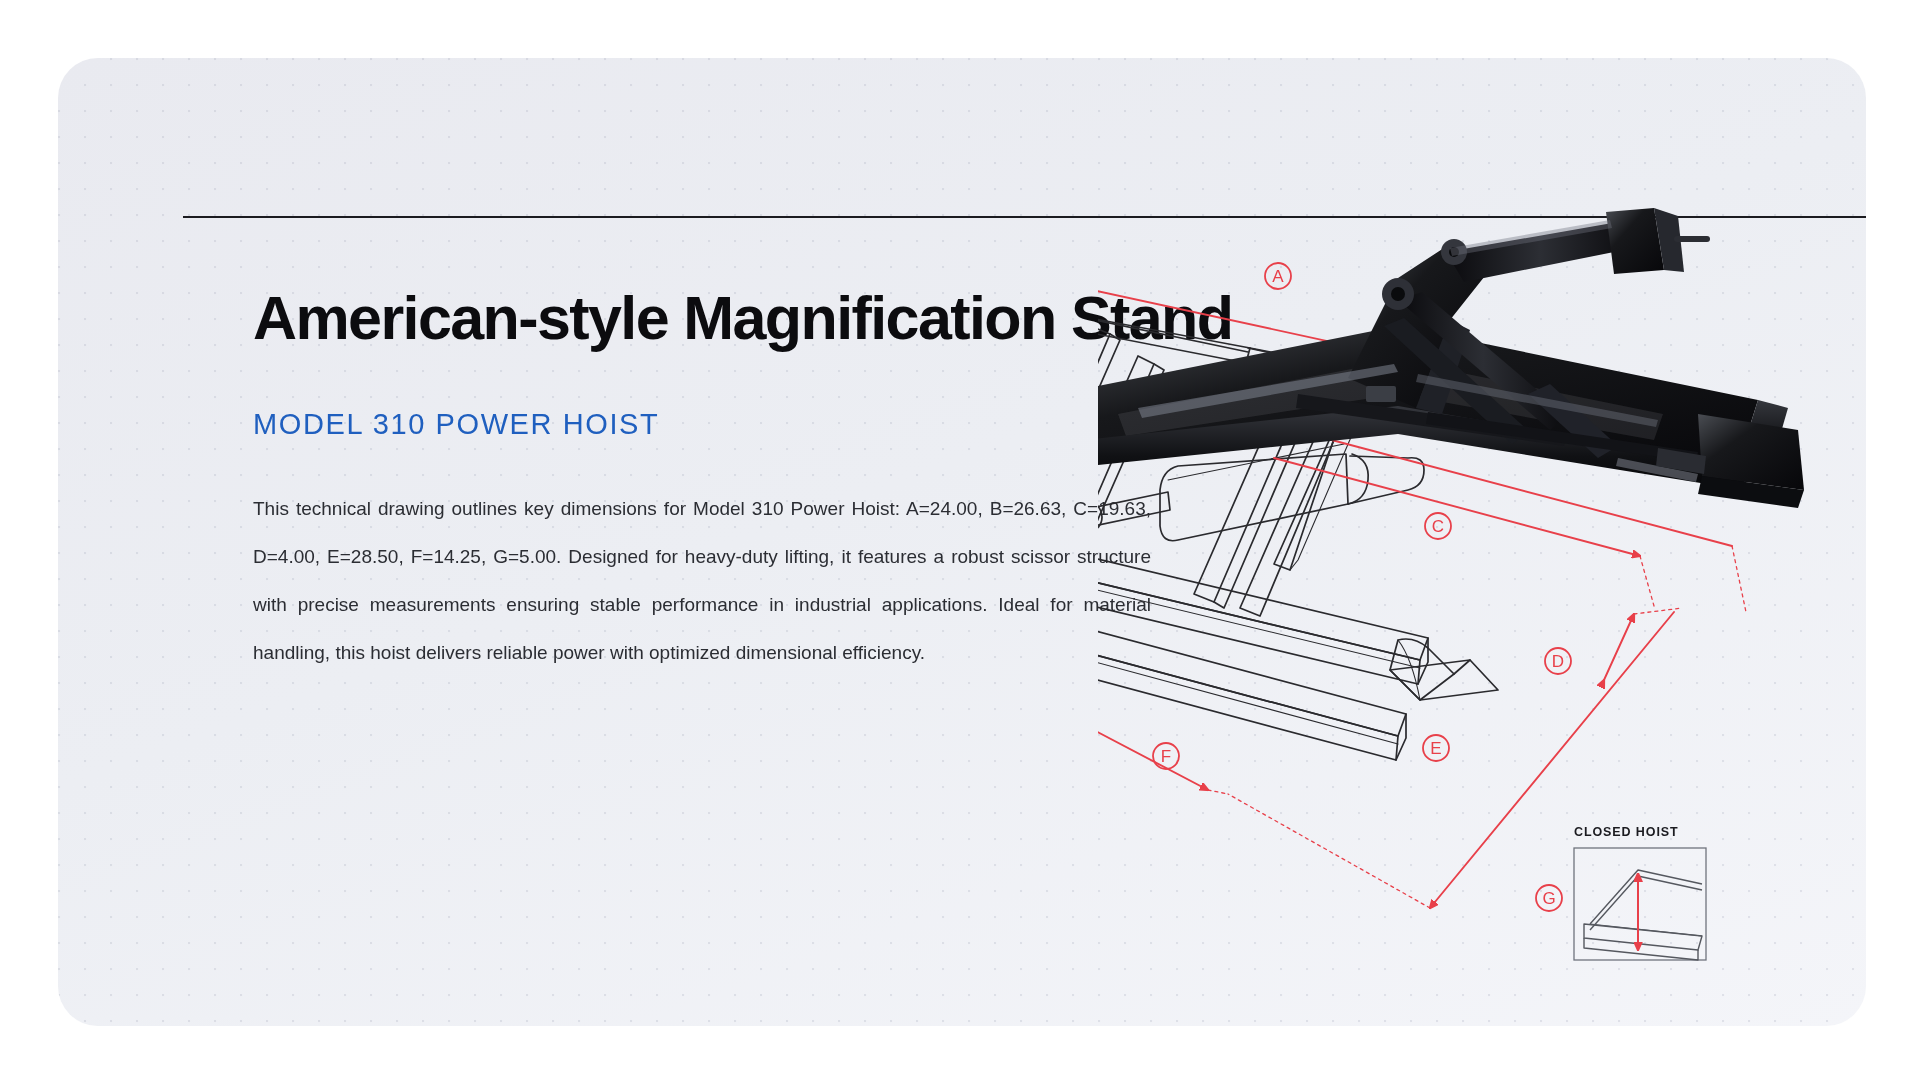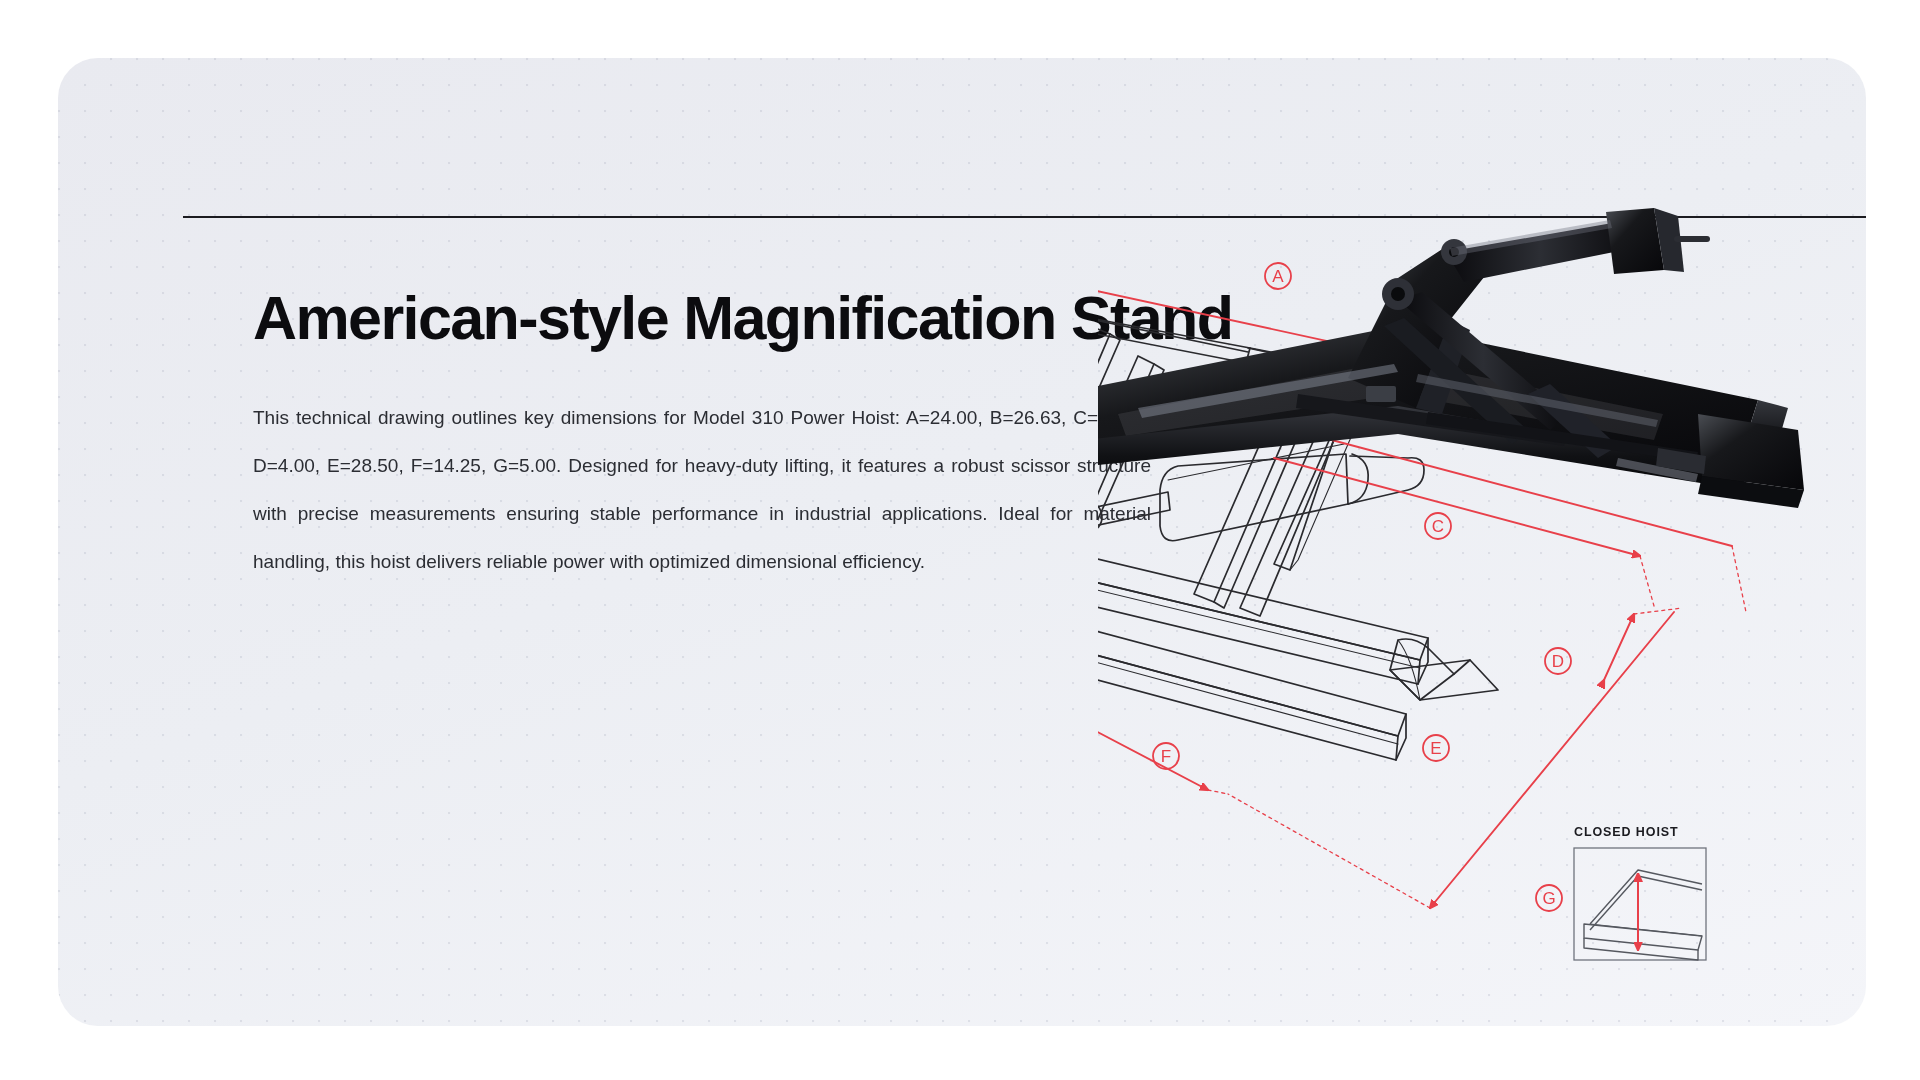--- a/index.html
+++ b/index.html
@@ -105,20 +105,21 @@
 
 <div id="page">
 
   <div id="card">
 
     <div id="header-rule"></div>
 
     <div id="text-col">
       <h1 id="page-title">American-style Magnification Stand</h1>
 
+      <h2 id="model-subtitle">MODEL 310 POWER HOIST</h2>
 
       <p id="description">This technical drawing outlines key dimensions for Model 310 Power Hoist: A=24.00, B=26.63, C=19.63, D=4.00, E=28.50, F=14.25, G=5.00. Designed for heavy-duty lifting, it features a robust scissor structure with precise measurements ensuring stable performance in industrial applications. Ideal for material handling, this hoist delivers reliable power with optimized dimensional efficiency.</p>
     </div>
 
     <div id="drawing-area">
 
       <svg id="photo-layer" viewBox="0 0 760 830">
         <defs>
           <linearGradient id="metalA" x1="0" y1="0" x2="1" y2="1">
             <stop offset="0%" stop-color="#4a4d53"></stop>

